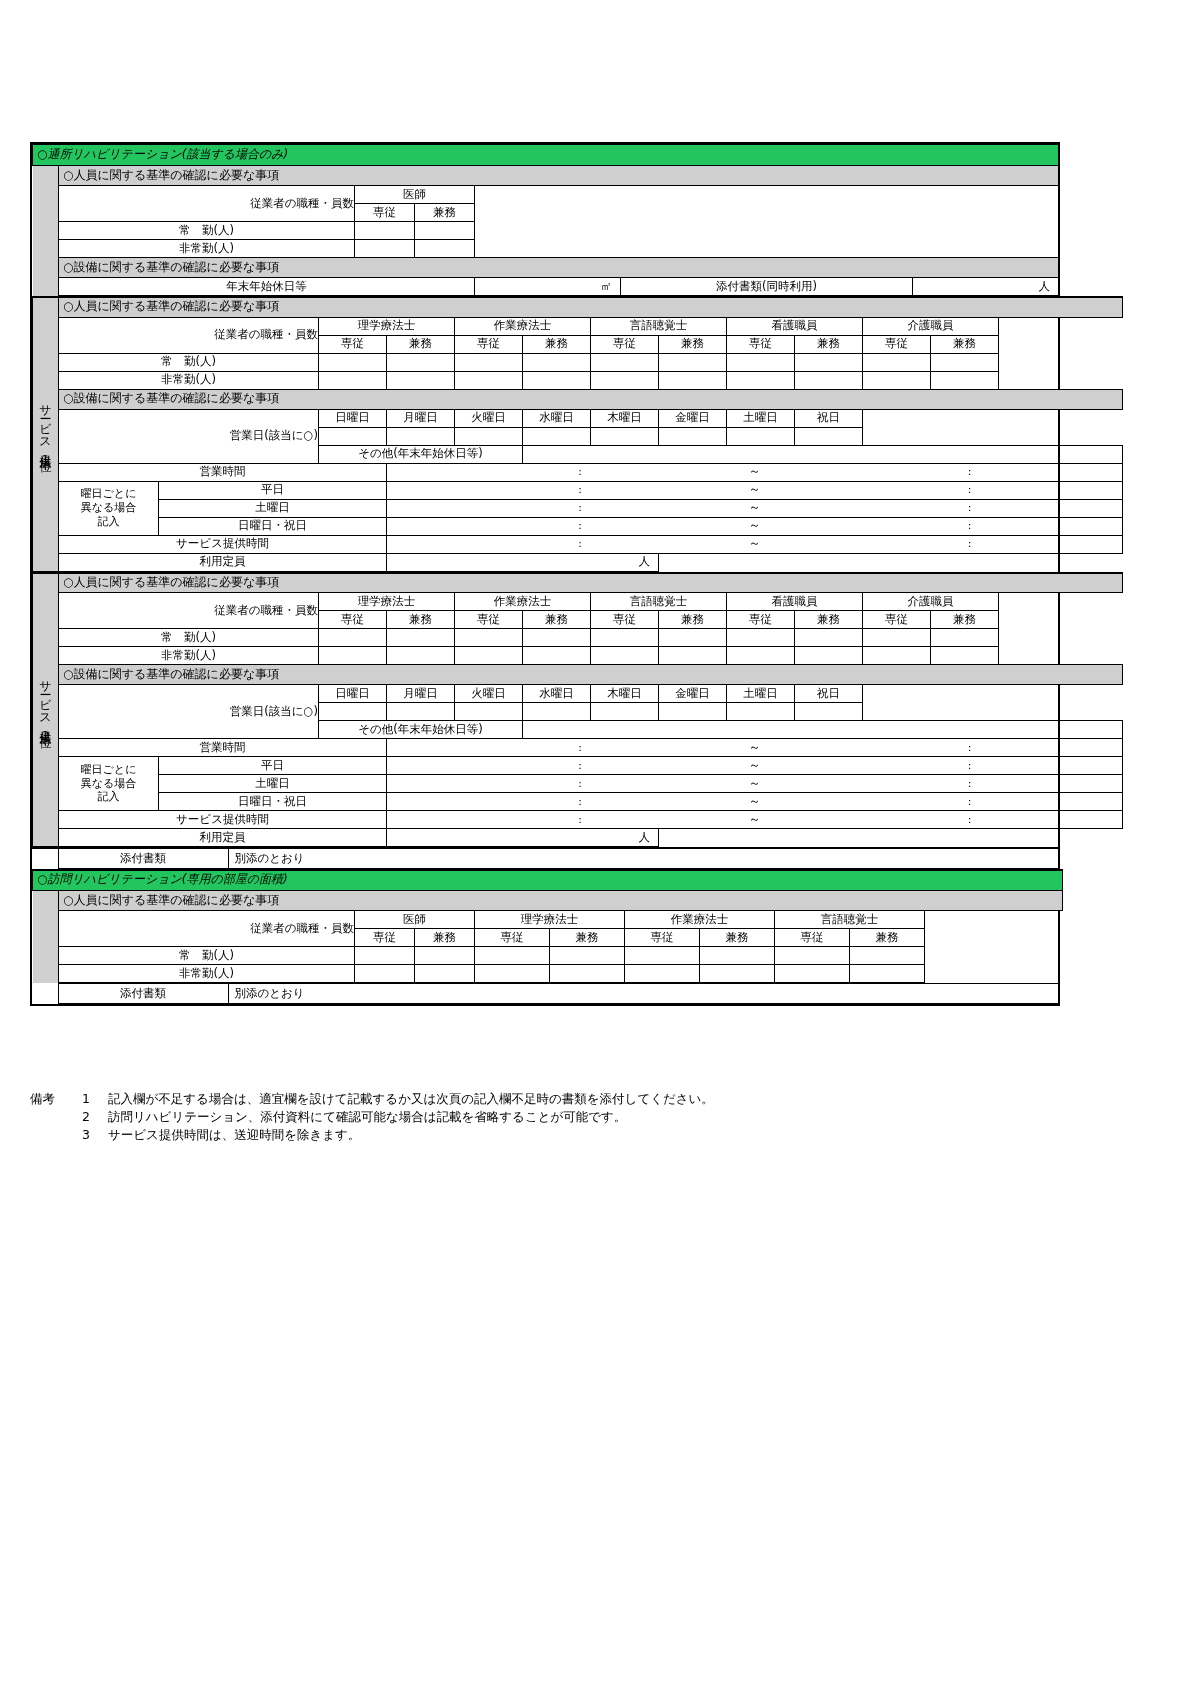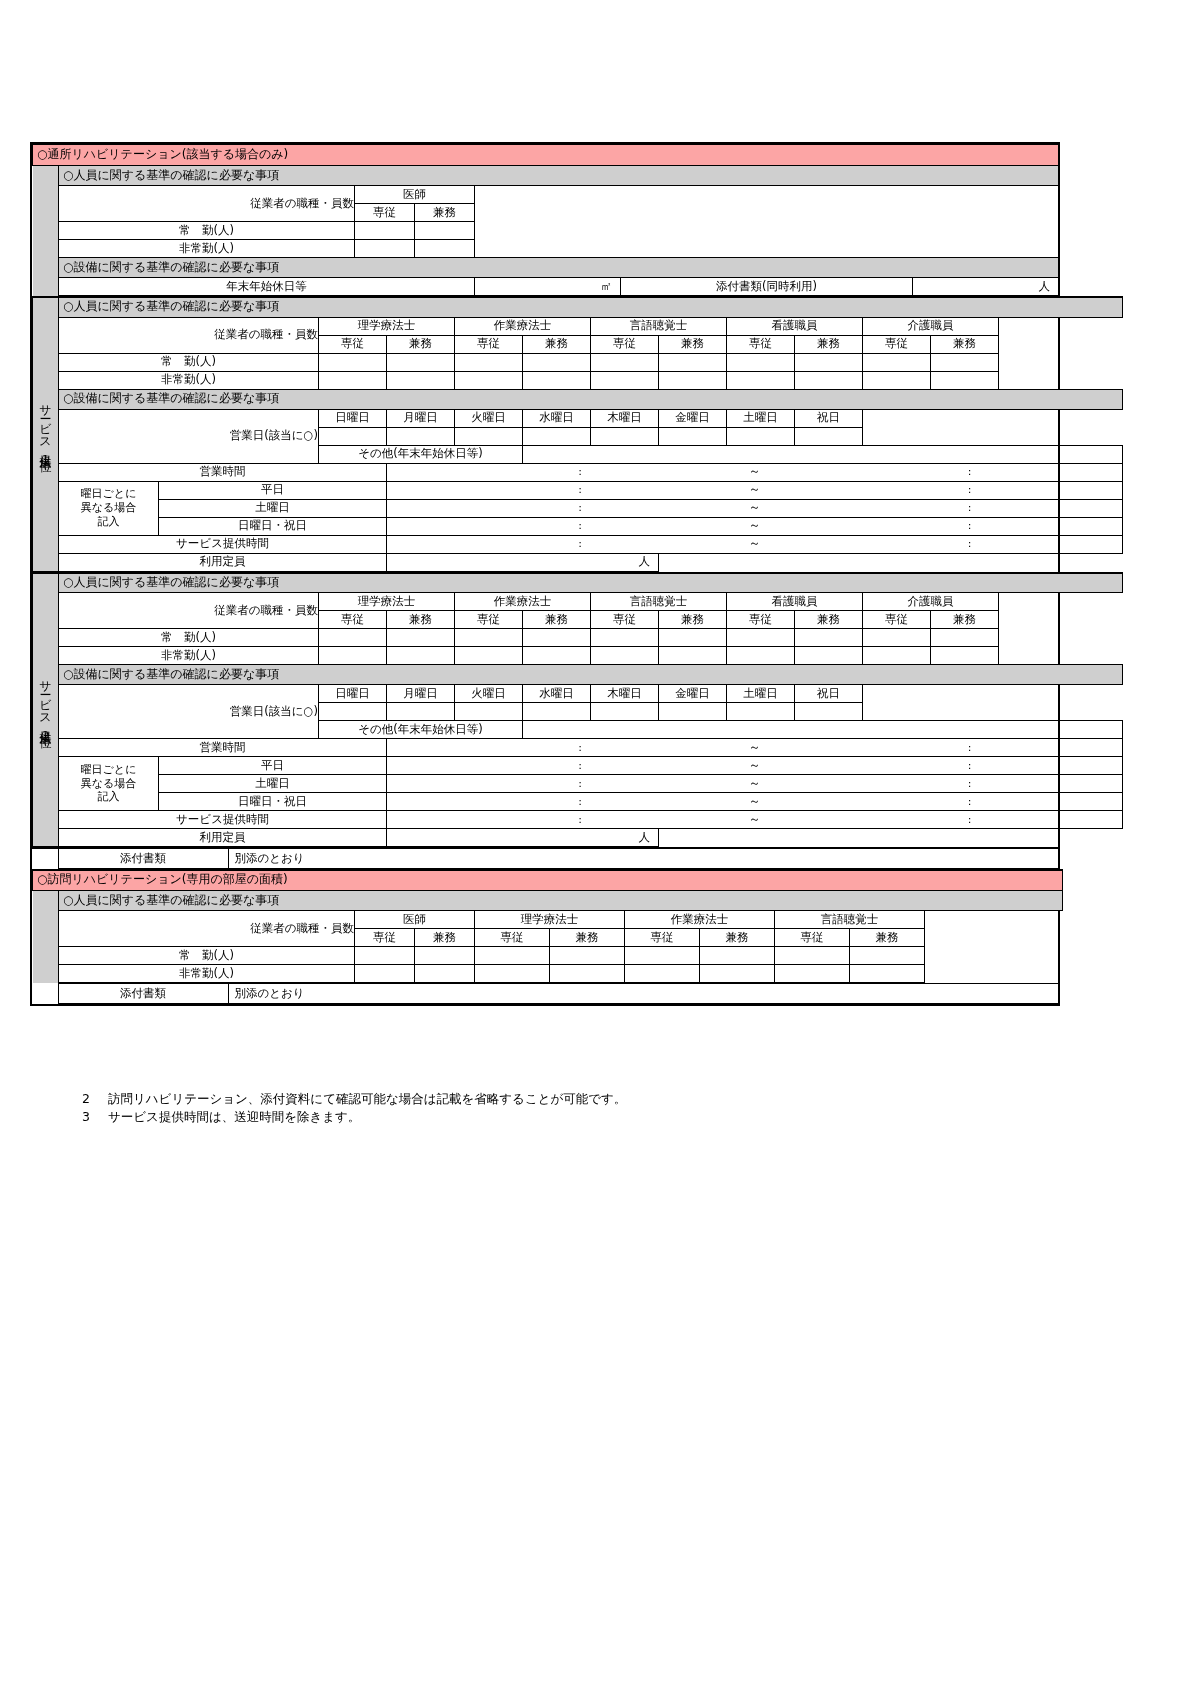--- a/index.html
+++ b/index.html
@@ -36,25 +36,26 @@
 
   
   .banner{
     background:#cfcfcf;
     text-align:left;
     padding-left:4px;
     font-size:12px;
     height:20px;
   }
   .banner-out{
-    background:#fca5a5;
+    background:#22c55e;
     text-align:left;
     padding-left:4px;
     font-size:12px;
     height:21px;
+    font-style:italic;
   }
 
   .lbl{text-align:right;}
   .left{text-align:left;padding-left:6px;}
   .right{text-align:right;padding-right:8px;}
 
   
   .vlabel{
     background:#cfcfcf;
     width:26px;
@@ -569,20 +570,25 @@
         <td class="h20">添付書類</td>
         <td class="h20 left">別添のとおり</td>
       </tr>
     </tbody>
       </table>
 
   </div>
 
   <div class="notes">
     <div class="row">
+      <div class="bikou">備考</div>
+      <div class="num">1</div>
+      <div class="txt">記入欄が不足する場合は、適宜欄を設けて記載するか又は次頁の記入欄不足時の書類を添付してください。</div>
+    </div>
+    <div class="row">
       <div class="bikou"></div>
       <div class="num">2</div>
       <div class="txt">訪問リハビリテーション、添付資料にて確認可能な場合は記載を省略することが可能です。</div>
     </div>
     <div class="row">
       <div class="bikou"></div>
       <div class="num">3</div>
       <div class="txt">サービス提供時間は、送迎時間を除きます。</div>
     </div>
   </div>

